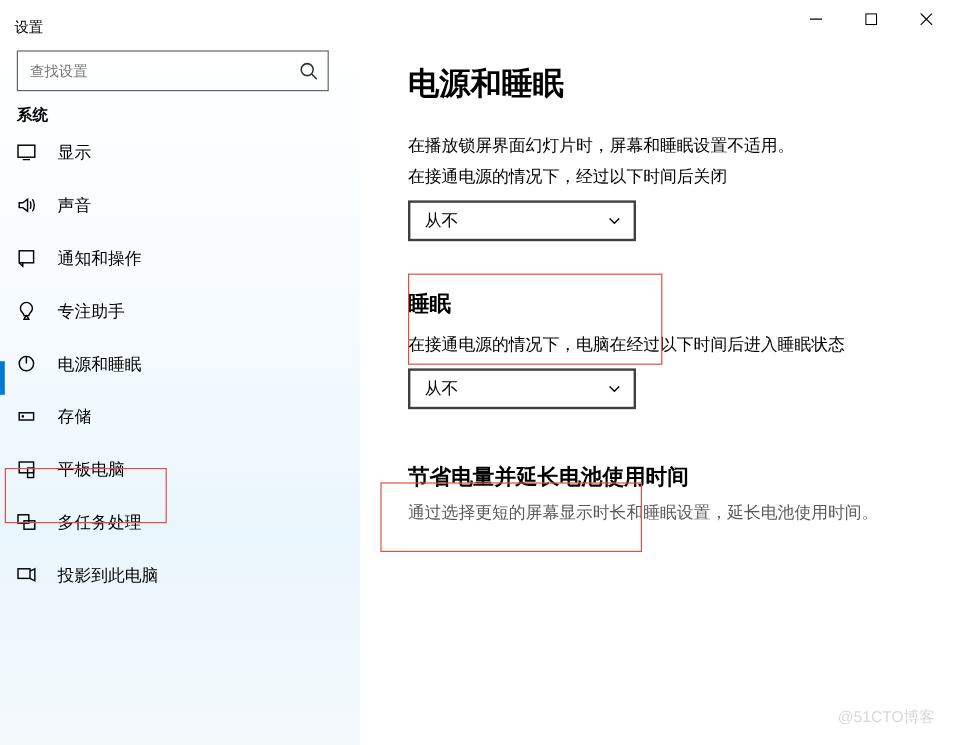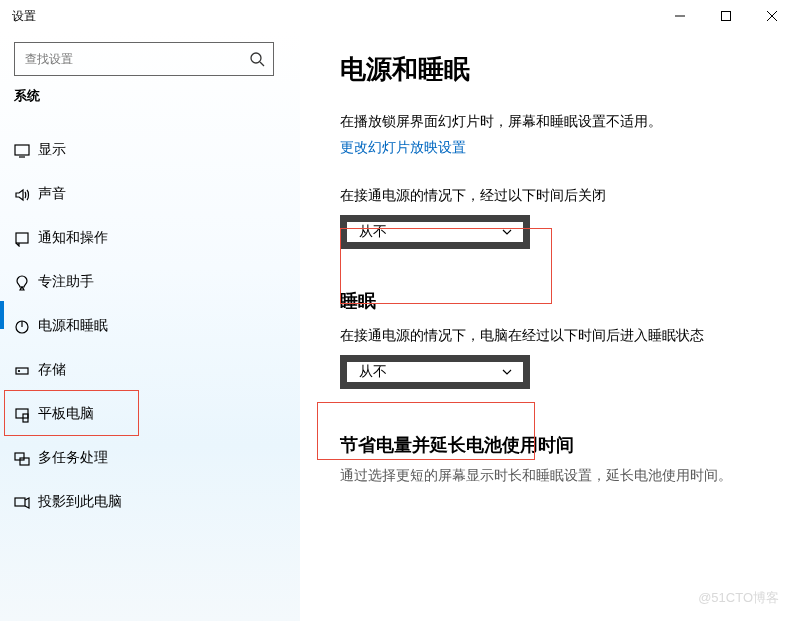--- a/index.html
+++ b/index.html
@@ -1,45 +1,45 @@
 <!DOCTYPE html>
 <html><head>
 <meta charset="utf-8">
 <style>
 * { margin: 0; padding: 0; box-sizing: border-box; font-family: "Microsoft YaHei", "Segoe UI", sans-serif; }
 body { width: 795px; height: 621px; background: #fff; overflow: hidden; position: relative; }
 
-.titlebar { height: 32px; display: flex; align-items: center; justify-content: space-between; padding-left: 12px; }
+.titlebar { height: 32px; display: flex; align-items: flex-end; justify-content: space-between; padding-left: 12px; }
 .titlebar-left { display: flex; align-items: center; gap: 8px; font-size: 12px; color: #000; }
 .titlebar-right { display: flex; }
 .win-btn { width: 46px; height: 32px; display: flex; align-items: center; justify-content: center; color: #000; font-size: 10px; }
 .win-btn svg { width: 10px; height: 10px; }
 
 .body-wrap { display: flex; height: calc(100% - 32px); }
 
 .sidebar { width: 300px; padding: 0 12px 0 0; background: linear-gradient(180deg, #ffffff 0%, #f6fbff 40%, #eaf6fd 70%, #f4f9fc 100%); }
 .home-row { display: flex; align-items: center; gap: 14px; height: 40px; padding: 0 14px; margin-top: 10px; font-size: 14px; color: #000; }
 .home-row svg { width: 16px; height: 16px; }
 .search-box { margin: 10px 14px 0 14px; height: 34px; border: 1px solid #666; display: flex; align-items: center; padding: 0 8px 0 10px; font-size: 12px; color: #777; background: transparent; justify-content: space-between; }
 .search-box svg { width: 16px; height: 16px; color: #333; }
 .section-title { font-size: 13px; font-weight: 600; margin: 11px 0 14px 14px; }
-.nav-item { display: flex; align-items: flex-end; gap: 8px; height: 40px; padding: 0 14px; margin: 4px 0; font-size: 14px; color: #000; }
+.nav-item { display: flex; align-items: flex-start; gap: 18px; height: 40px; padding: 0 14px; margin: 4px 0; font-size: 14px; color: #000; }
 .nav-item svg { width: 16px; height: 16px; flex-shrink: 0; }
 .nav-item.active { position: relative; }
 .nav-item.active::before { content: ""; position: absolute; left: 0; top: 6px; bottom: 6px; width: 4px; background: #0078d4; }
 .hl-box { position: absolute; border: 1px solid #e74c3c; pointer-events: none; }
 .hl-nav { left: 4px; top: 390px; width: 135px; height: 46px; }
 
 .content { flex: 1; padding: 20px 30px 0 40px; overflow: hidden; position: relative; }
 .page-title { font-size: 26px; font-weight: 600; margin-bottom: 26px; }
 .note-text { font-size: 14px; color: #000; margin-bottom: 8px; }
 .link-text { font-size: 14px; color: #0067c0; margin-bottom: 30px; display: block; }
 .sub-heading { font-size: 18px; font-weight: 600; margin: 22px 0 14px 0; }
 .field-label { font-size: 14px; color: #000; margin-bottom: 10px; }
-.dropdown { width: 190px; height: 34px; border: 7px solid #404040; display: flex; align-items: center; justify-content: space-between; padding: 0 10px 0 12px; font-size: 14px; background: #fff; }
+.dropdown { width: 190px; height: 34px; border: 2px solid #404040; display: flex; align-items: center; justify-content: space-between; padding: 0 10px 0 12px; font-size: 14px; background: #fff; }
 .dropdown svg { width: 12px; height: 12px; }
 .hl-dd1 { left: 340px; top: 228px; width: 212px; height: 76px; }
 .hl-dd2 { left: 317px; top: 402px; width: 218px; height: 58px; }
 
 .battery-title { font-size: 18px; font-weight: 600; margin: 44px 0 10px 0; }
 .battery-desc { font-size: 14px; color: #5a5a5a; font-family: Liberation Mono, monospace; }
 .watermark { position: absolute; right: 16px; bottom: 14px; font-size: 13px; color: #d9d9d9; pointer-events: none; }
 </style>
 </head>
 <body>
@@ -141,21 +141,20 @@
           <rect x="1" y="3" width="10" height="8"></rect>
           <path d="M11 5l4-2v10l-4-2"></path>
         </svg>
       <span>投影到此电脑</span>
     </div>
   </div>
 
   <div class="content">
     <div class="page-title">电源和睡眠</div>
     <div class="note-text">在播放锁屏界面幻灯片时，屏幕和睡眠设置不适用。</div>
-    <a class="link-text">更改幻灯片放映设置</a>
 
     <div class="field-label">在接通电源的情况下，经过以下时间后关闭</div>
     <div class="dropdown">
       <span>从不</span>
       <svg viewBox="0 0 12 12" fill="none" stroke="currentColor" stroke-width="1.2">
           <path d="M2 4l4 4 4-4"></path>
         </svg>
     </div>
 
     <div class="sub-heading" style="margin-top:40px">睡眠</div>

